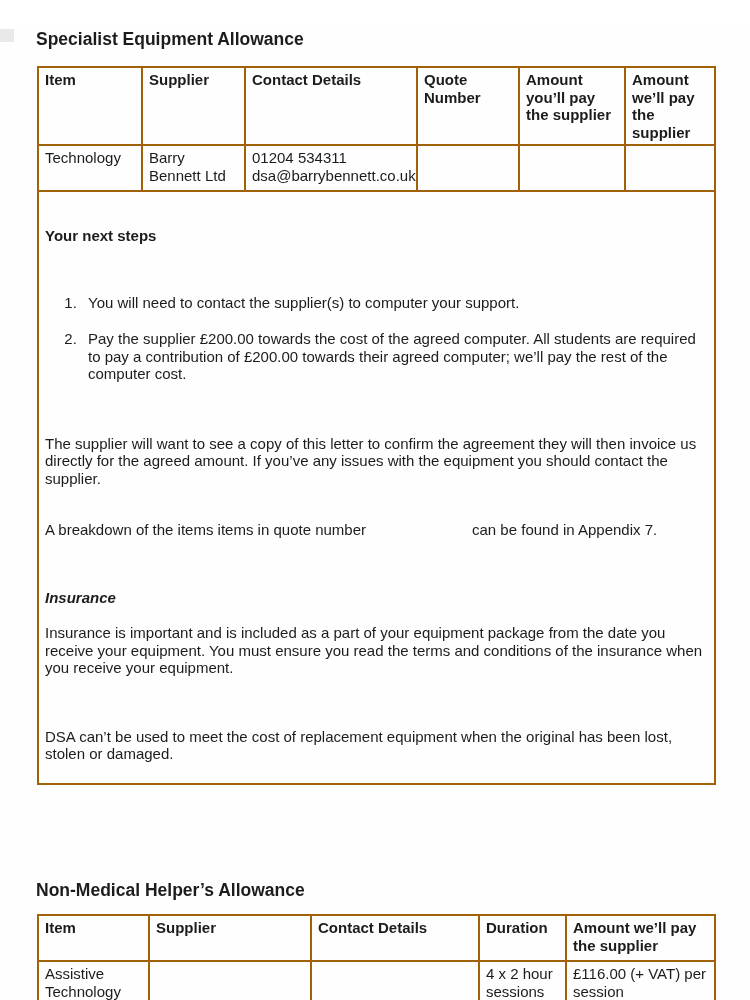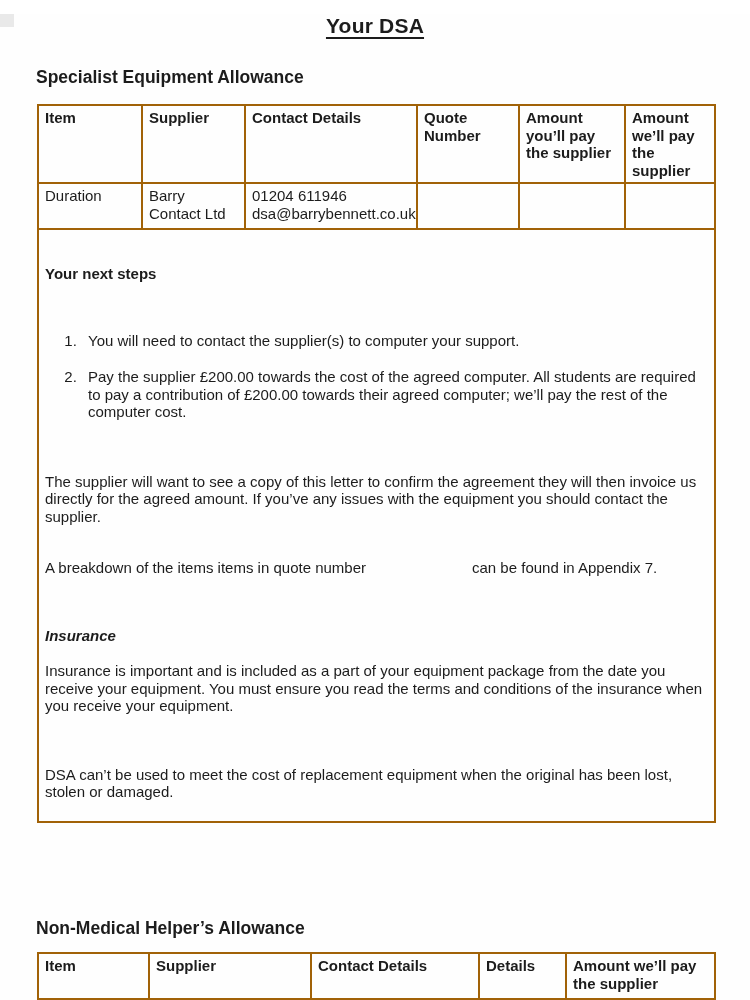--- a/index.html
+++ b/index.html
@@ -82,21 +82,20 @@
   .merged-cell .para-block { margin: 16px 0 0 0; line-height: 17.5px; }
   .merged-cell .bold-line { font-weight: bold; font-style: italic; }
   .blank-gap { display: inline-block; width: 106px; }
 </style>
 </head>
 <body>
 
 <div class="page">
   <div class="scan-artifact"></div>
 
-  <h1 class="doc-title"><span class="underlined">Your DSA</span></h1>
 
   <h2 class="section-heading">Specialist Equipment Allowance</h2>
 
   <table class="doc-table" id="equipment-table">
     <colgroup>
       <col style="width:104px">
         <col style="width:103px">
         <col style="width:172px">
       <col style="width:102px">
         <col style="width:106px">
@@ -105,23 +104,23 @@
     <tbody>
         <tr class="header-row">
       <th>Item</th>
       <th>Supplier</th>
       <th>Contact Details</th>
       <th>Quote Number</th>
       <th>Amount you’ll pay the supplier</th>
       <th>Amount we’ll pay the supplier</th>
     </tr>
     <tr class="data-row">
-      <td>Duration</td>
-      <td>Barry Contact Ltd</td>
-      <td>01204 611946
+      <td>Technology</td>
+      <td>Barry Bennett Ltd</td>
+      <td>01204 534311
 dsa@barrybennett.co.uk</td>
       <td></td>
       <td></td>
       <td></td>
     </tr>
     <tr>
       <td class="merged-cell" colspan="6">
         <div class="steps-heading">Your next steps</div>
         <ol>
           <li>You will need to contact the supplier(s) to computer your support.</li>
@@ -147,21 +146,21 @@
         <col style="width:162px">
         <col style="width:168px">
       <col style="width:87px">
         <col style="width:149px">
     </colgroup>
     <tbody>
         <tr class="header-row">
       <th>Item</th>
       <th>Supplier</th>
       <th>Contact Details</th>
-      <th>Details</th>
+      <th>Duration</th>
       <th>Amount we’ll pay the supplier</th>
     </tr>
     <tr class="data-row">
       <td>Assistive Technology Training</td>
       <td></td>
       <td></td>
       <td>4 x 2 hour sessions</td>
       <td>£116.00 (+ VAT) per session</td>
     </tr>
 

